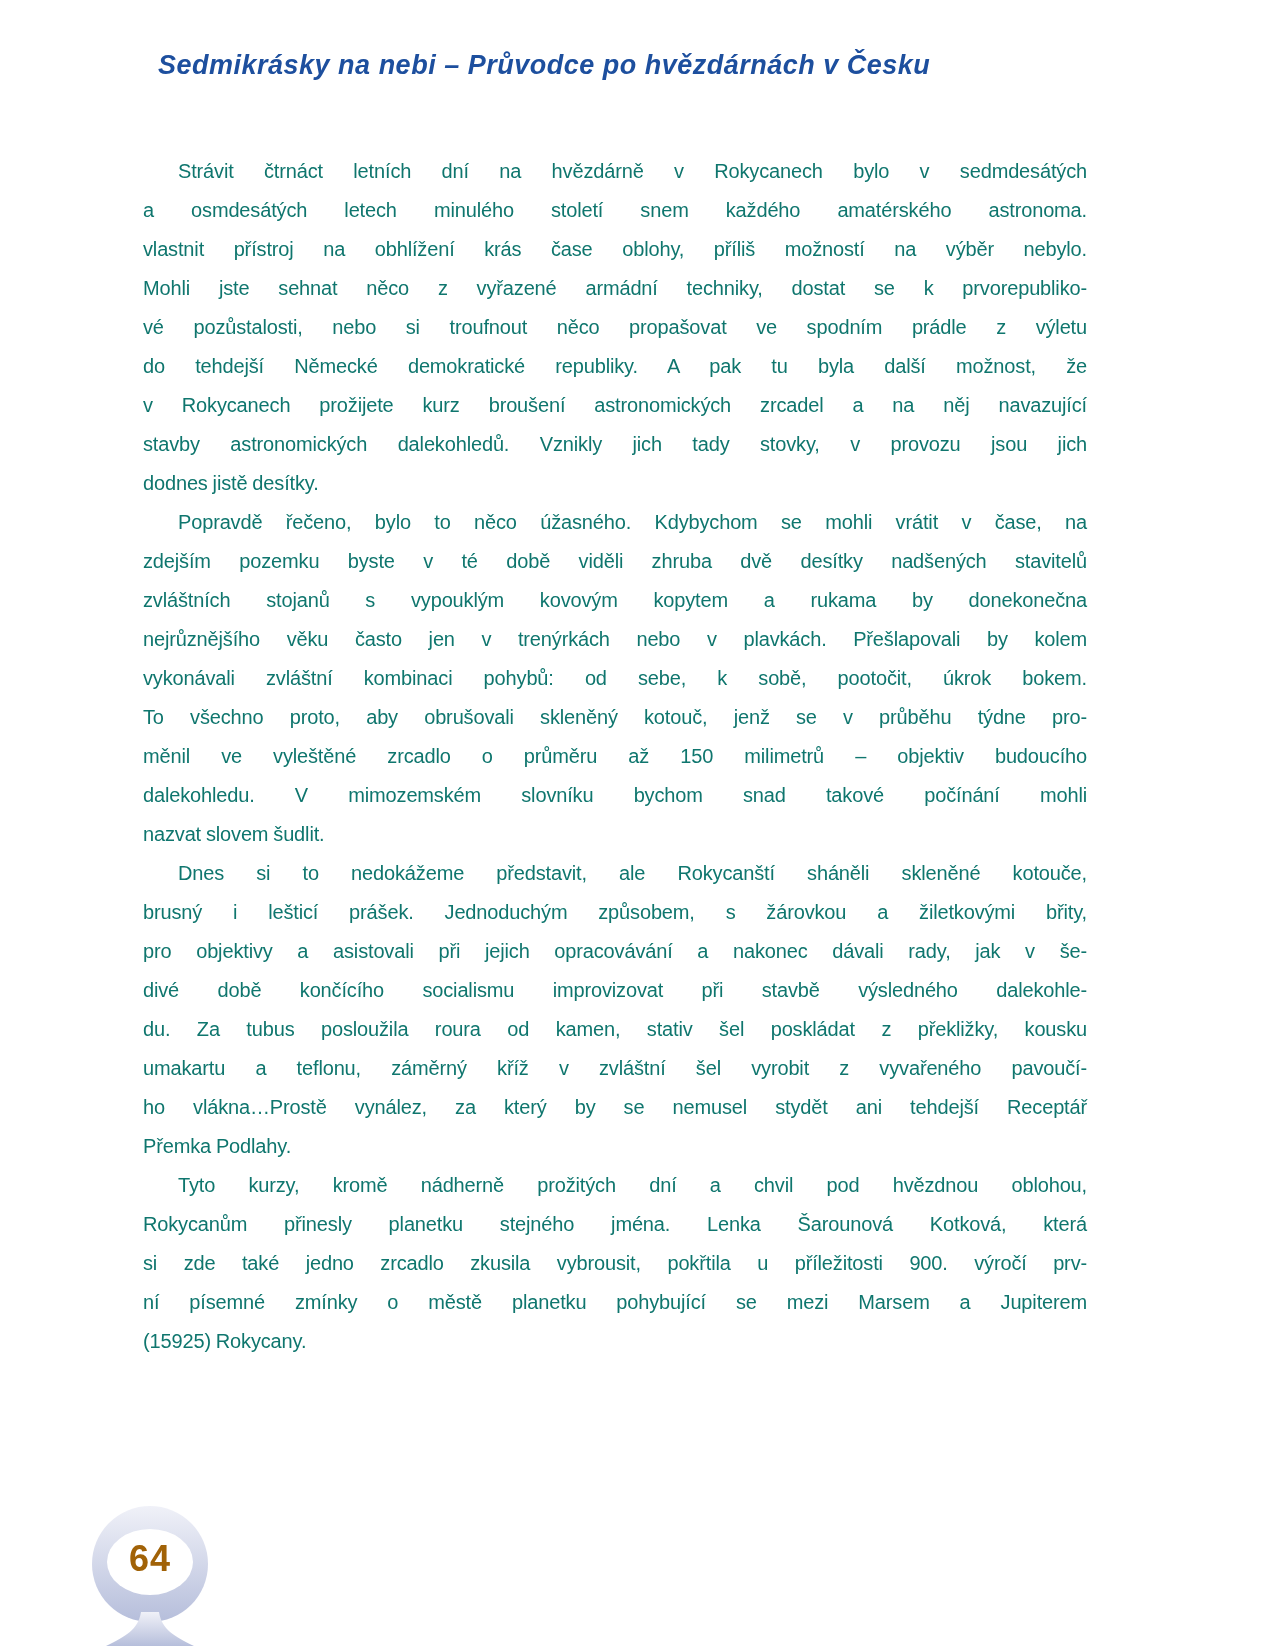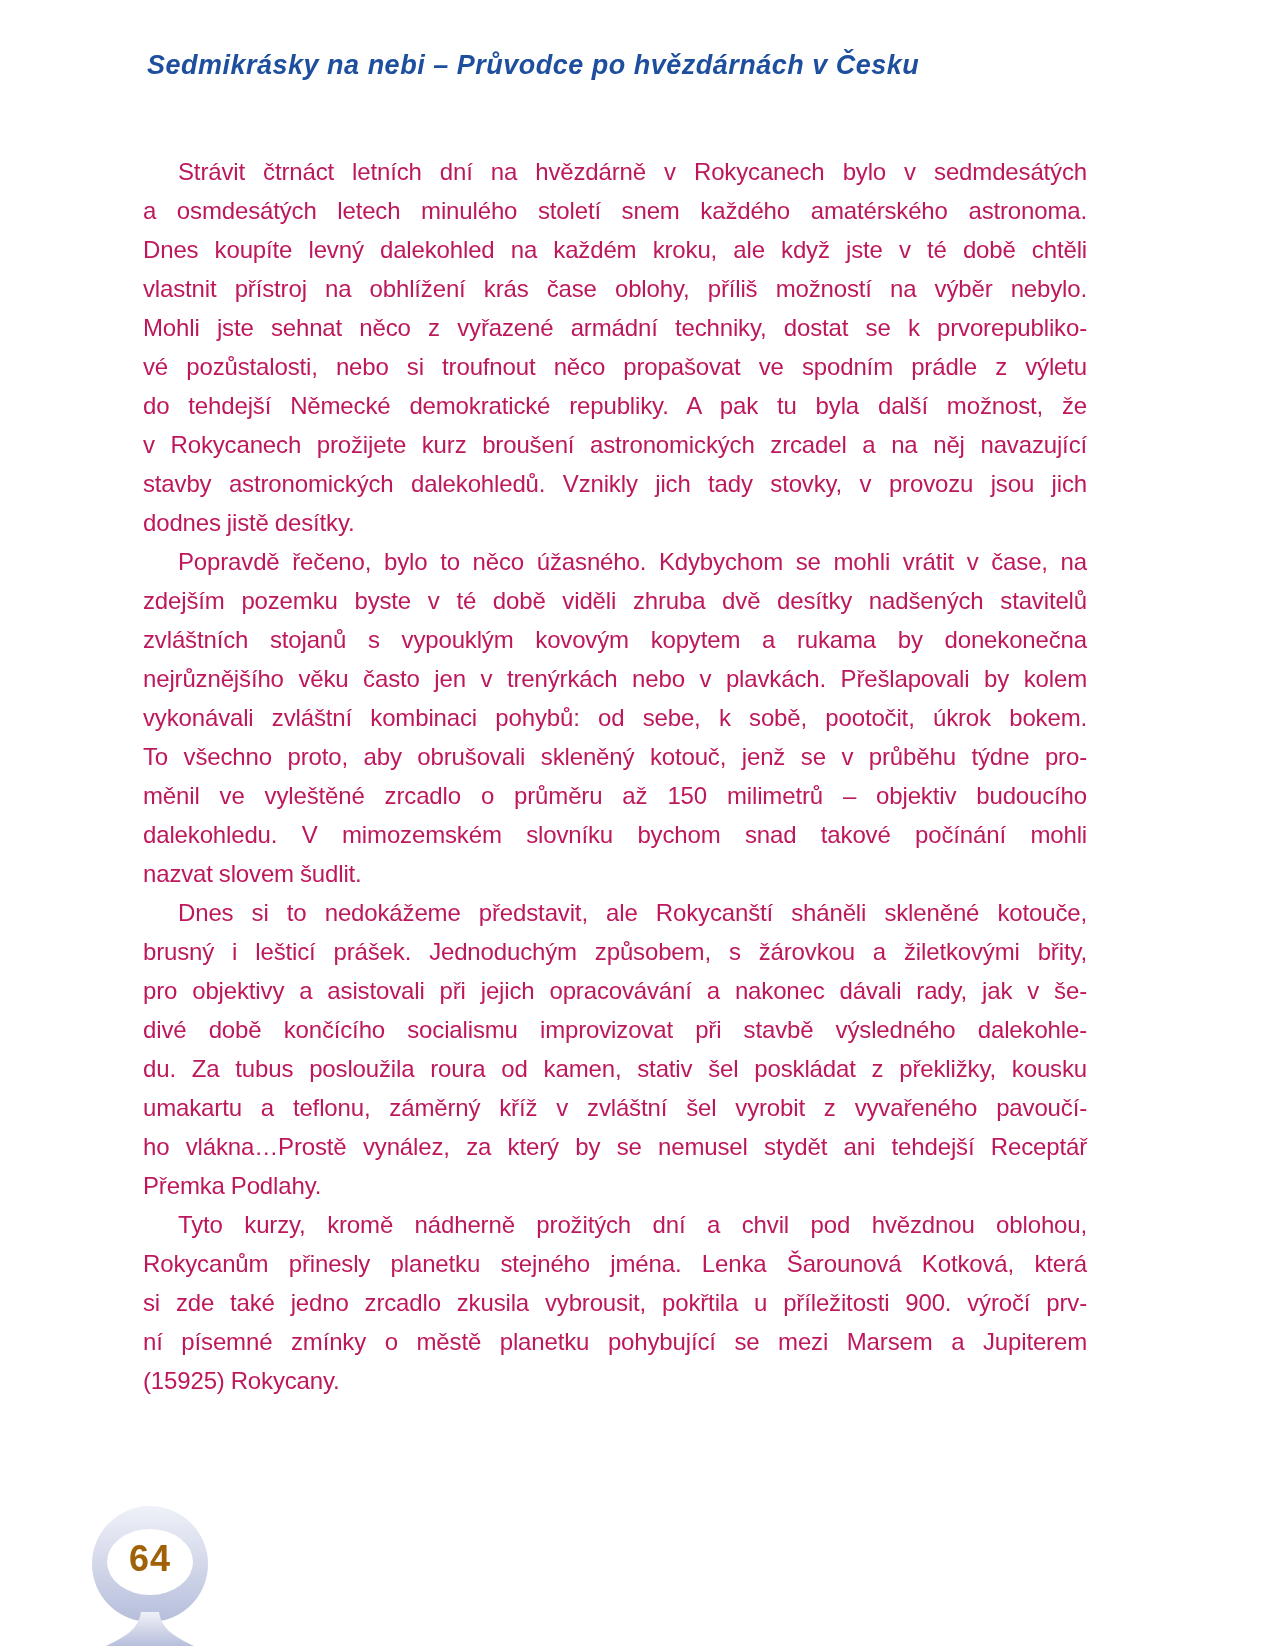--- a/index.html
+++ b/index.html
@@ -5,36 +5,36 @@
   html,body{margin:0;padding:0;}
   body{
     width:1280px;height:1646px;
     background:#ffffff;
     position:relative;
     overflow:hidden;
     font-family:"Liberation Sans",sans-serif;
   }
   .running-header{
     position:absolute;
-    left:147px;top:50px;
+    left:158px;top:50px;
     width:1000px;
     font-family:"Liberation Sans",sans-serif;
     font-style:italic;
     font-weight:600;
     font-size:27px;
     letter-spacing:0.5px;
     color:#1d4f9e;
     margin:0;
   }
   .textblock{
     position:absolute;
     left:143px;top:152px;
     width:944px;
-    color:#be185d;
-    font-size:24px;
+    color:#0f766e;
+    font-size:20px;
     line-height:39px;
     letter-spacing:-0.15px;
     word-spacing:-0.5px;
   }
   .line{
     text-align:justify;
     white-space:normal;
   }
   .line.just{ text-align-last:justify; }
   .line.first{ text-indent:35px; }
@@ -56,21 +56,20 @@
   }
 </style>
 </head>
 <body>
 
 <h1 class="running-header">Sedmikrásky na nebi – Průvodce po hvězdárnách v Česku</h1>
 
 <main class="textblock">
     <div class="line first just">Strávit čtrnáct letních dní na hvězdárně v Rokycanech bylo v sedmdesátých</div>
     <div class="line just">a osmdesátých letech minulého století snem každého amatérského astronoma.</div>
-    <div class="line just">Dnes koupíte levný dalekohled na každém kroku, ale když jste v té době chtěli</div>
     <div class="line just">vlastnit přístroj na obhlížení krás čase oblohy, příliš možností na výběr nebylo.</div>
     <div class="line just">Mohli jste sehnat něco z vyřazené armádní techniky, dostat se k prvorepubliko-</div>
     <div class="line just">vé pozůstalosti, nebo si troufnout něco propašovat ve spodním prádle z výletu</div>
     <div class="line just">do tehdejší Německé demokratické republiky. A pak tu byla další možnost, že</div>
     <div class="line just">v Rokycanech prožijete kurz broušení astronomických zrcadel a na něj navazující</div>
     <div class="line just">stavby astronomických dalekohledů. Vznikly jich tady stovky, v provozu jsou jich</div>
     <div class="line">dodnes jistě desítky.</div>
     <div class="line first just">Popravdě řečeno, bylo to něco úžasného. Kdybychom se mohli vrátit v čase, na</div>
     <div class="line just">zdejším pozemku byste v té době viděli zhruba dvě desítky nadšených stavitelů</div>
     <div class="line just">zvláštních stojanů s vypouklým kovovým kopytem a rukama by donekonečna</div>

